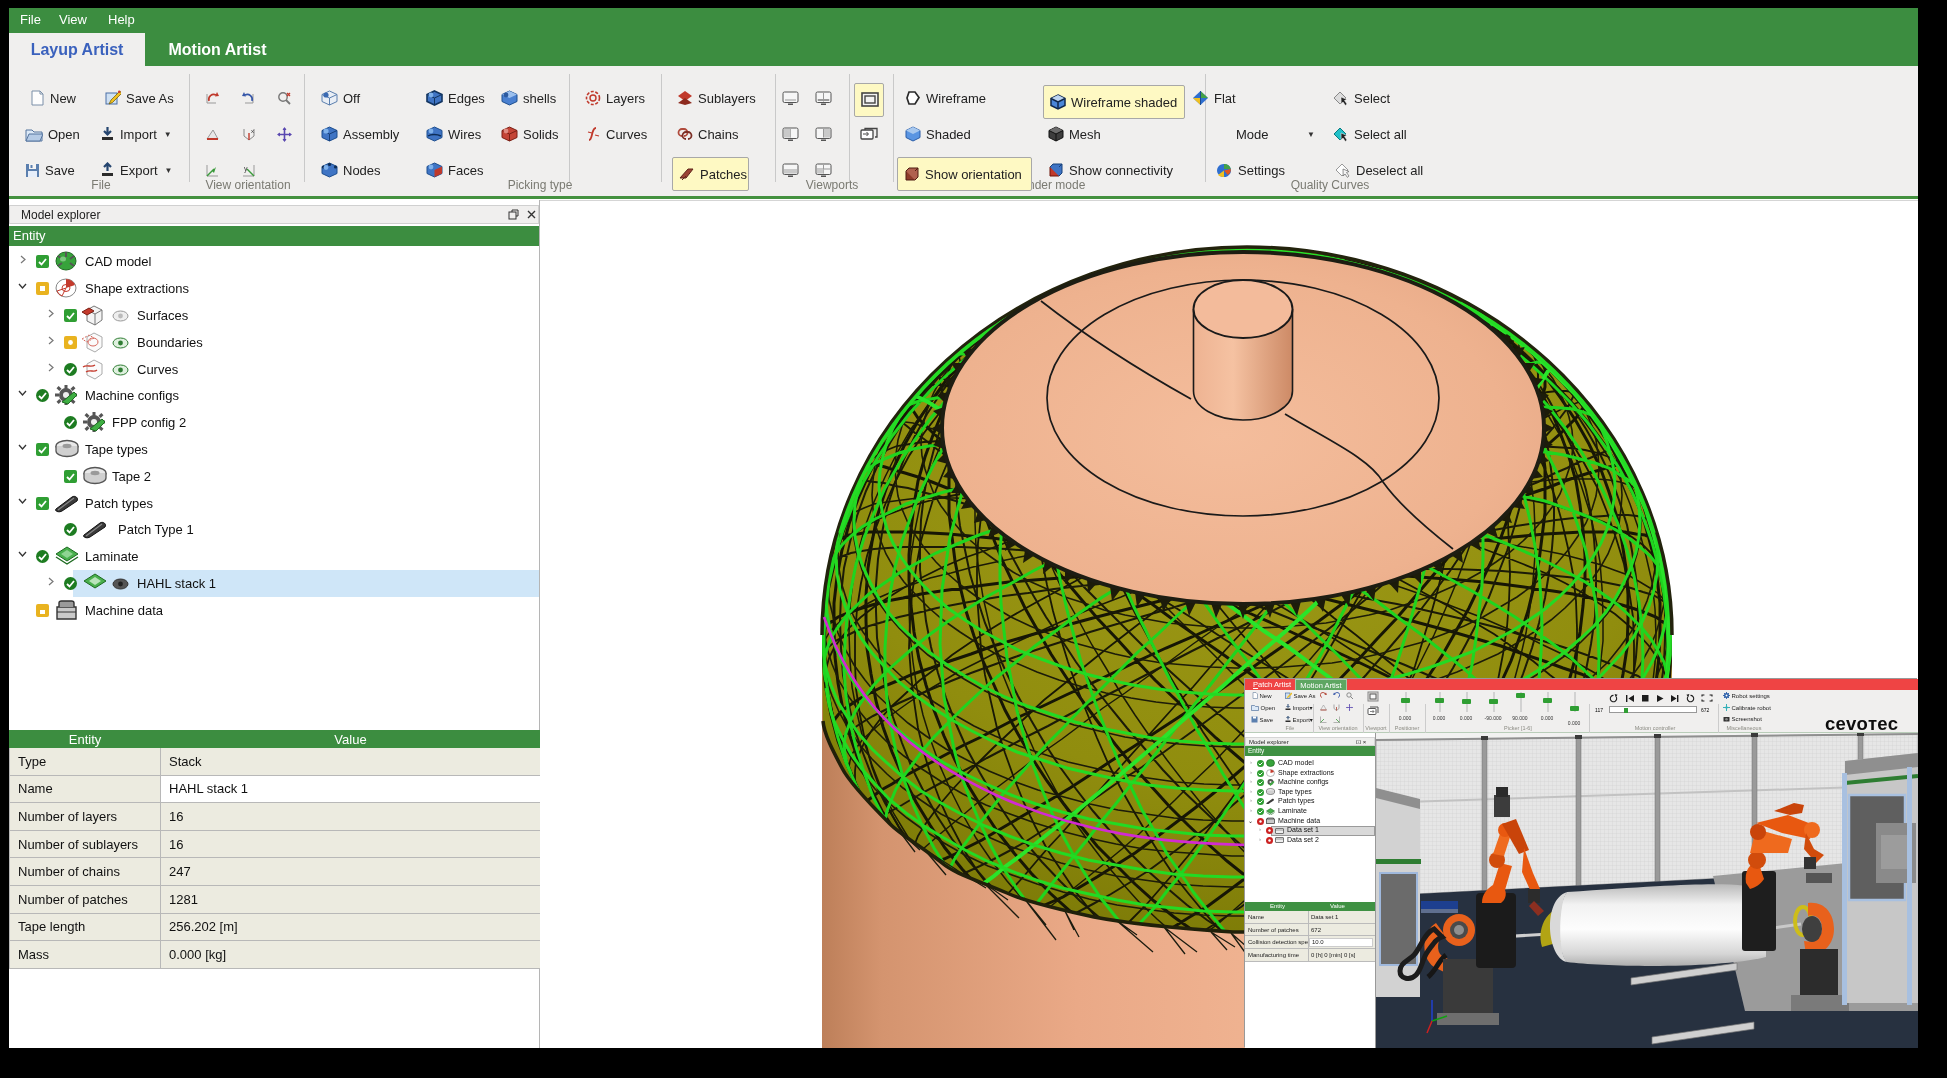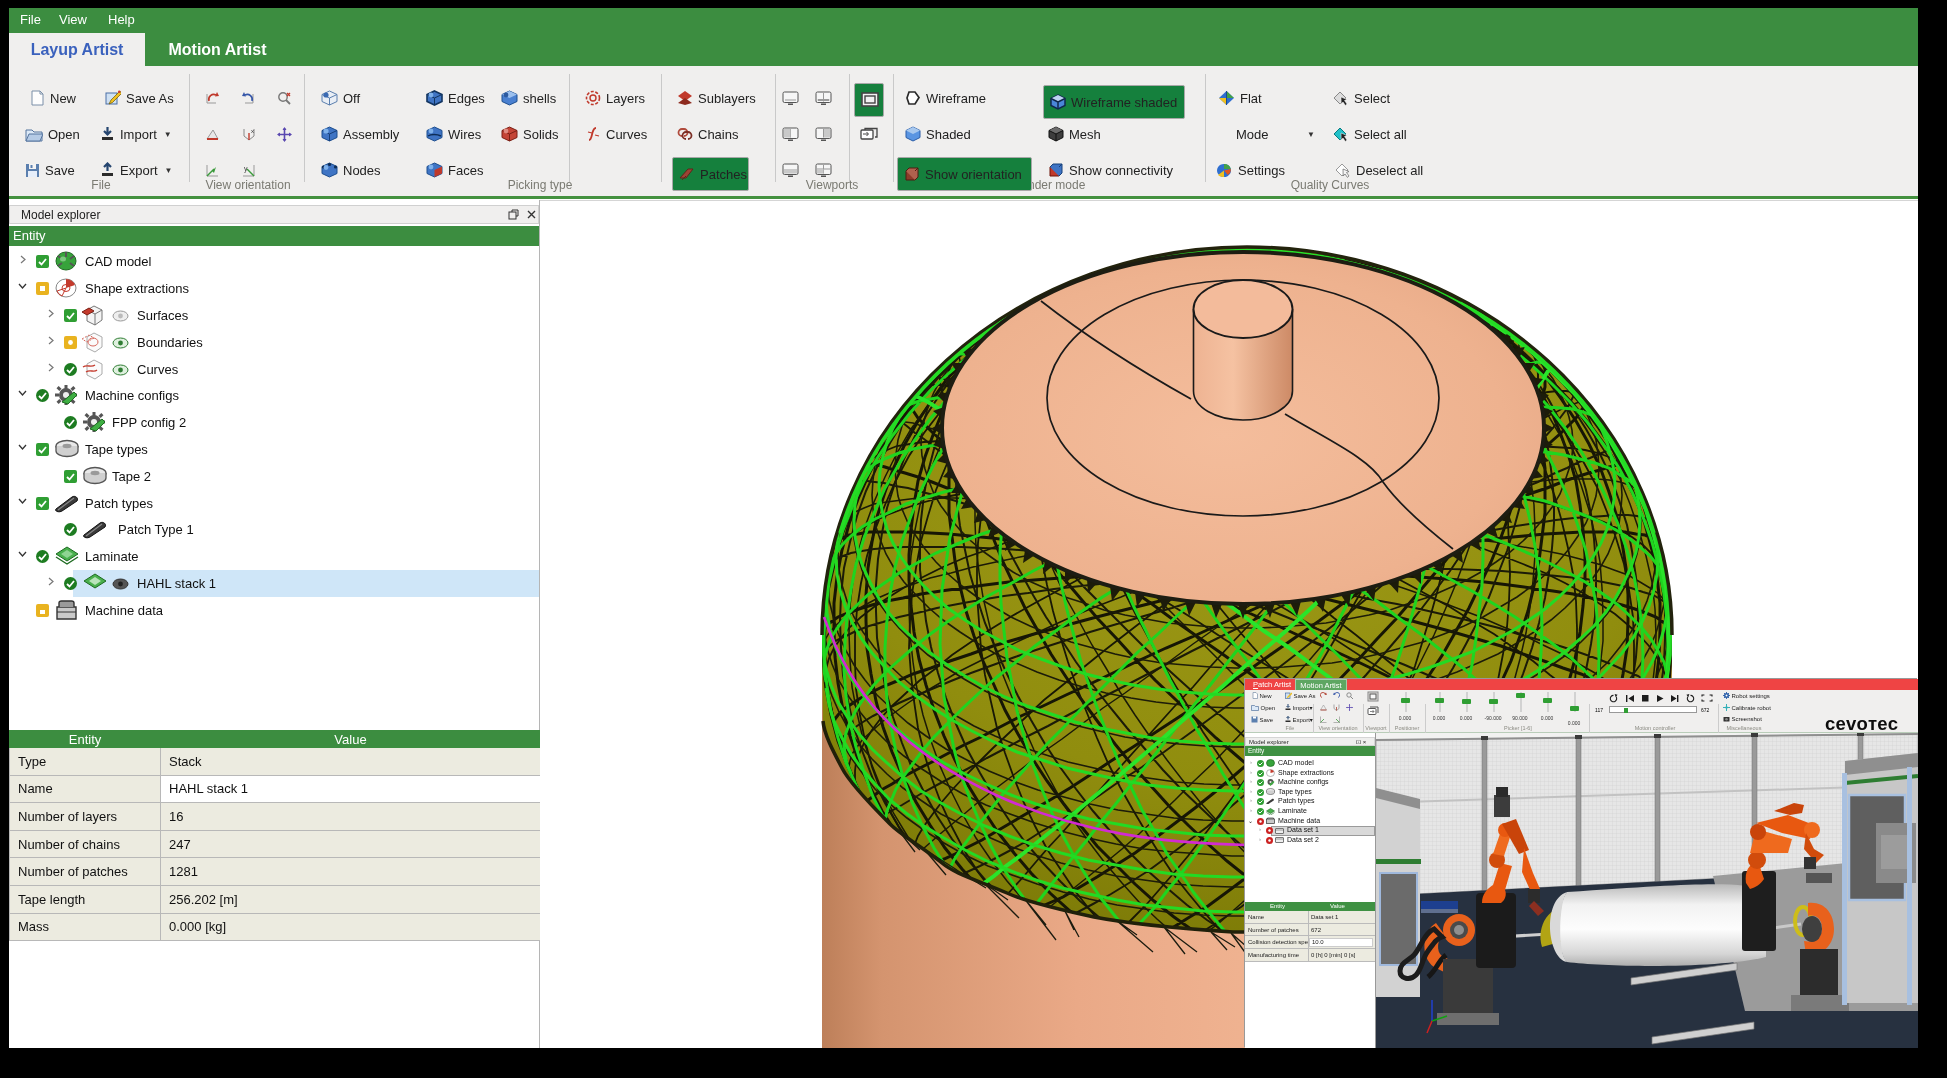--- a/index.html
+++ b/index.html
@@ -10,21 +10,21 @@
 #menubar span{position:absolute;top:4px}
 #tabrow{position:absolute;left:0;top:25px;width:1909px;height:33px;background:#3c8d40}
 #tab1{position:absolute;left:0;top:0;width:136px;height:33px;background:#f0efee;color:#3a61bd;font-size:16px;font-weight:bold;text-align:center;line-height:33px}
 #tab2{position:absolute;left:136px;top:0;width:145px;height:33px;color:#fff;font-size:16px;font-weight:bold;text-align:center;line-height:33px}
 #toolbar{position:absolute;left:0;top:58px;width:1909px;height:133px;background:#f0efee;border-bottom:3px solid #44913f}
 .sep{position:absolute;top:8px;width:1px;height:108px;background:#c9c9c9}
 .glabel{position:absolute;top:112px;font-size:12px;color:#7a7a72;text-align:center}
 .tb{position:absolute;height:26px;display:flex;align-items:center;gap:5px;font-size:13px;color:#222;white-space:nowrap}
 .tb svg{flex:0 0 auto}
 .r1{top:19px}.r2{top:55px}.r3{top:91px}
-.pressed{background:#15803d;border:1px solid #a8a8a8;border-radius:2px;padding:16px 6px}
+.pressed{background:#fef9c3;border:1px solid #a8a8a8;border-radius:2px;padding:16px 6px}
 .dd{font-size:8px;color:#333;margin-left:2px}
 #lpanel{position:absolute;left:0;top:192px;width:531px;height:848px;background:#fff;border-right:1px solid #b5b5b5}
 #lptitle{position:absolute;left:0;top:5px;width:530px;height:19px;background:#f0efee;font-size:12px;color:#222;border:1px solid #d0d0d0}
 #entityhdr{position:absolute;left:0;top:26px;width:530px;height:20px;background:#3c8d40;color:#fff;font-size:13px}
 .trow{position:absolute;left:0;width:530px;height:27px;font-size:13px;color:#111}
 .trow .lbl{position:absolute;top:6px}
 .arr{position:absolute;top:7px;font-size:10px;color:#444}
 .cb{position:absolute;top:7px;width:13px;height:13px}
 .eye{position:absolute;top:8px}
 .sel{background:linear-gradient(to right,#fff 64px,#cfe6f8 64px)}
@@ -285,21 +285,21 @@
         </svg>Mesh</div>
 <div class="tb r3 pressed" style="left:888px;width:135px"><svg width="16" height="16">
           <path d="M2 5h9v9H2z" fill="#8d3b2a" stroke="#4f1d12"></path>
           <path d="M2 5l3-3h9v9l-3 3M11 5l3-3" fill="#b0614e" stroke="#4f1d12"></path>
         </svg>Show orientation</div>
 <div class="tb r3" style="left:1039px"><svg width="16" height="16">
           <path d="M2 5h9v9H2z" fill="#c0392b" stroke="#6f150a"></path>
           <path d="M2 5l3-3h9v9l-3 3M11 5l3-3" fill="#3f74c4" stroke="#17407a"></path>
         </svg>Show connectivity</div>
 
-<div class="tb r1" style="left:1209px"><svg width="17" height="16">
+<div class="tb r1" style="left:1183px"><svg width="17" height="16">
           <path d="M8.5 1 16 8l-7.5 7L1 8z" fill="#2f6fd0"></path>
           <path d="M8.5 1 16 8H8.5z" fill="#43a047"></path>
           <path d="M8.5 15 1 8h7.5z" fill="#f0c020"></path>
           <path d="M8.5 1v14" stroke="#1a4a8f"></path>
         </svg>Flat</div>
 <div class="tb r2" style="left:1227px">Mode</div>
       <div class="tb r2" style="left:1296px">
         <span class="dd">▼</span>
       </div>
 <div class="tb r3" style="left:1206px"><svg width="18" height="16">
@@ -594,20 +594,24 @@
 <tr>
             <td>Type</td>
             <td>Stack</td>
           </tr>
 <tr>
             <td>Name</td>
             <td class="white">HAHL stack 1</td>
           </tr>
 <tr>
             <td>Number of layers</td>
+            <td>16</td>
+          </tr>
+<tr>
+            <td>Number of sublayers</td>
             <td>16</td>
           </tr>
 <tr>
             <td>Number of chains</td>
             <td>247</td>
           </tr>
 <tr>
             <td>Number of patches</td>
             <td>1281</td>
           </tr>

